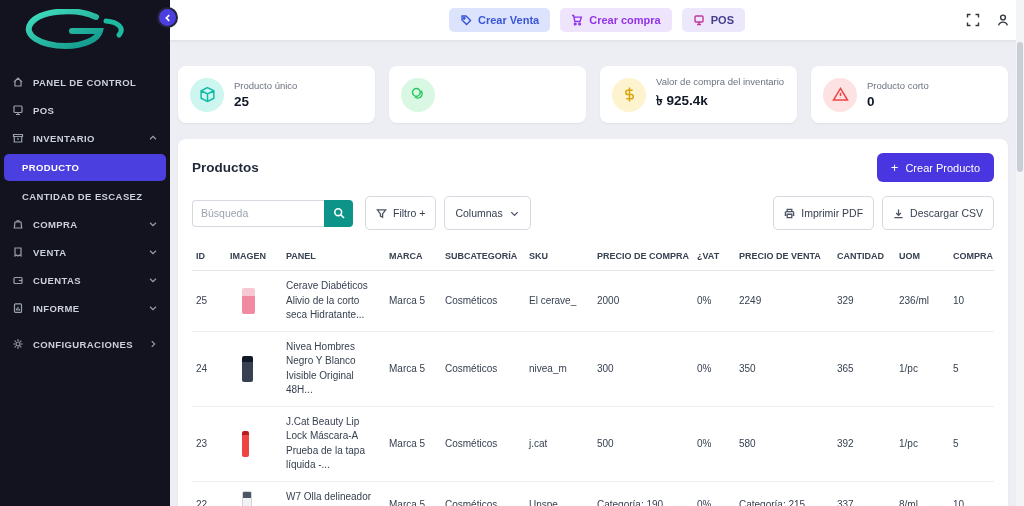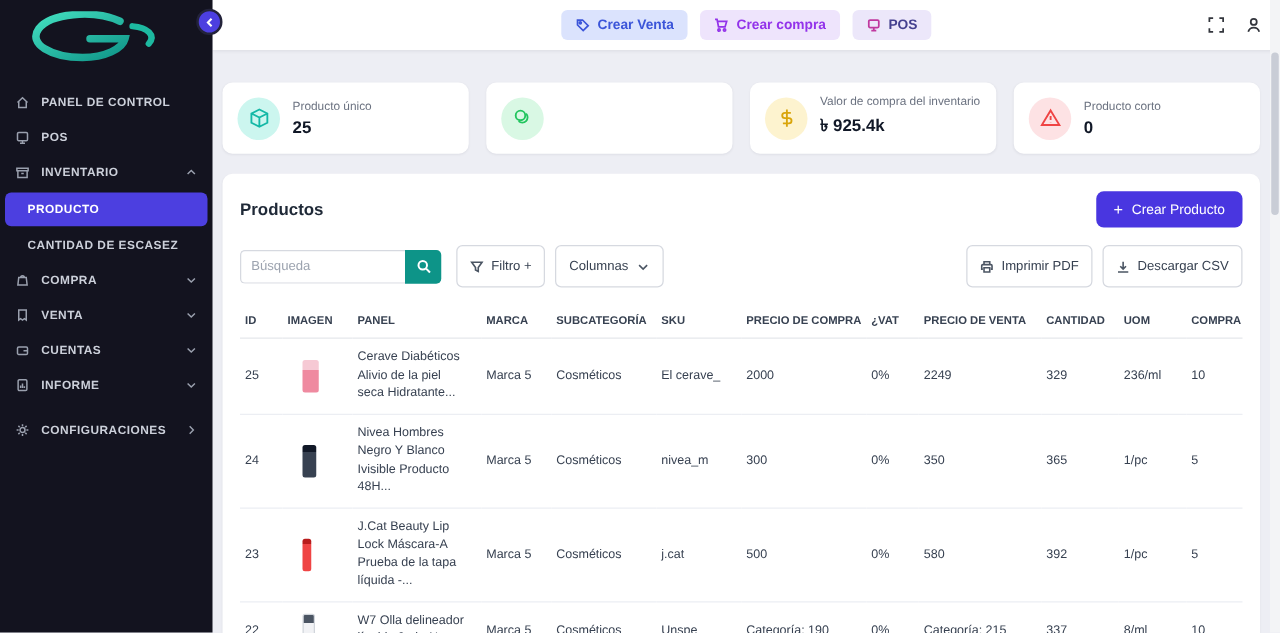--- a/index.html
+++ b/index.html
@@ -342,37 +342,37 @@
             <th>UOM</th>
             <th>COMPRA</th>
           </tr>
         </thead>
         <tbody>
           <tr>
             <td>25</td>
             <td>
                 <div class="thumb thumb-25"></div>
               </td>
-            <td class="name-cell">Cerave Diabéticos Alivio de la piel seca Hidratante...</td>
+            <td class="name-cell">Cerave Diabéticos Alivio de la corto seca Hidratante...</td>
             <td>Marca 5</td>
             <td>Cosméticos</td>
             <td>El cerave_</td>
             <td>2000</td>
             <td>0%</td>
             <td>2249</td>
             <td>329</td>
             <td>236/ml</td>
             <td>10</td>
           </tr>
           <tr>
             <td>24</td>
             <td>
                 <div class="thumb thumb-24"></div>
               </td>
-            <td class="name-cell">Nivea Hombres Negro Y Blanco Ivisible Producto 48H...</td>
+            <td class="name-cell">Nivea Hombres Negro Y Blanco Ivisible Original 48H...</td>
             <td>Marca 5</td>
             <td>Cosméticos</td>
             <td>nivea_m</td>
             <td>300</td>
             <td>0%</td>
             <td>350</td>
             <td>365</td>
             <td>1/pc</td>
             <td>5</td>
           </tr>

